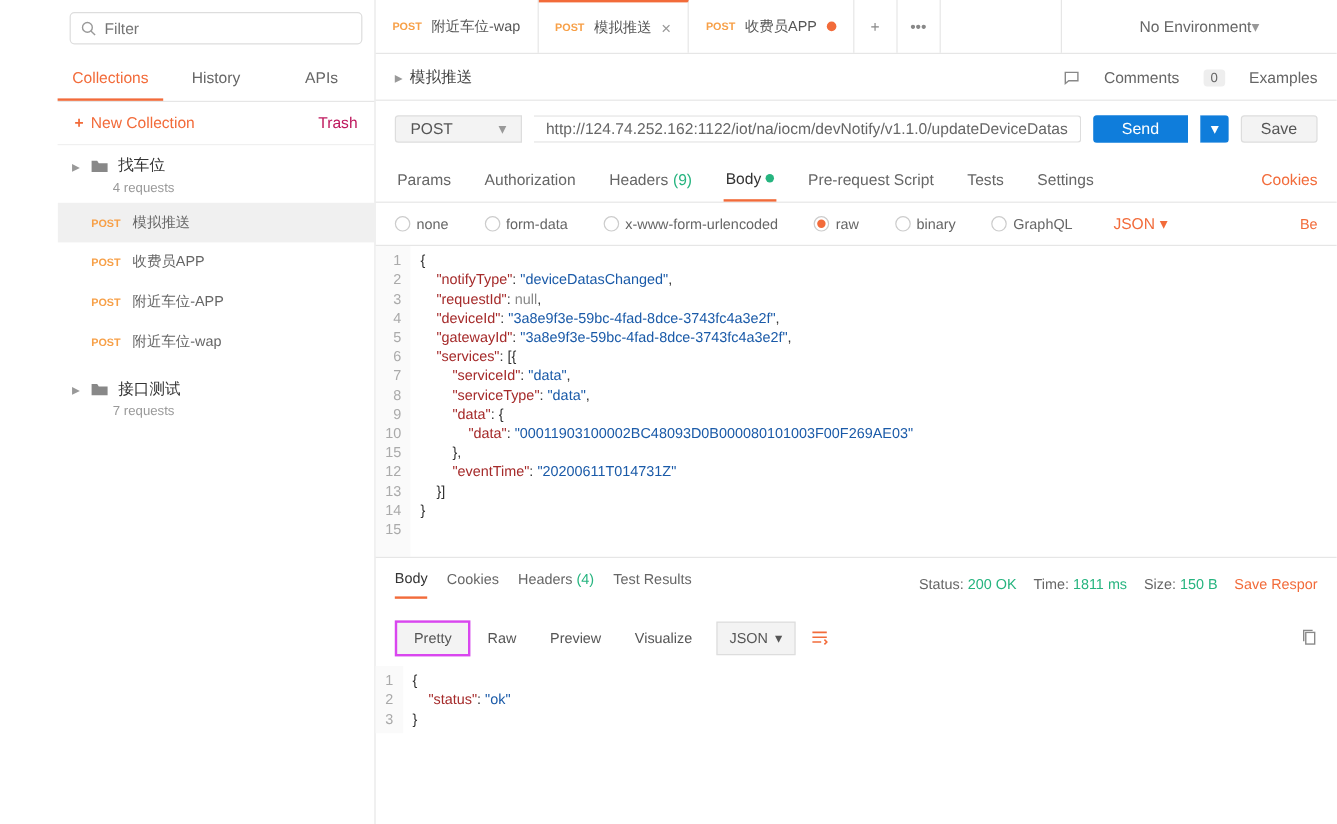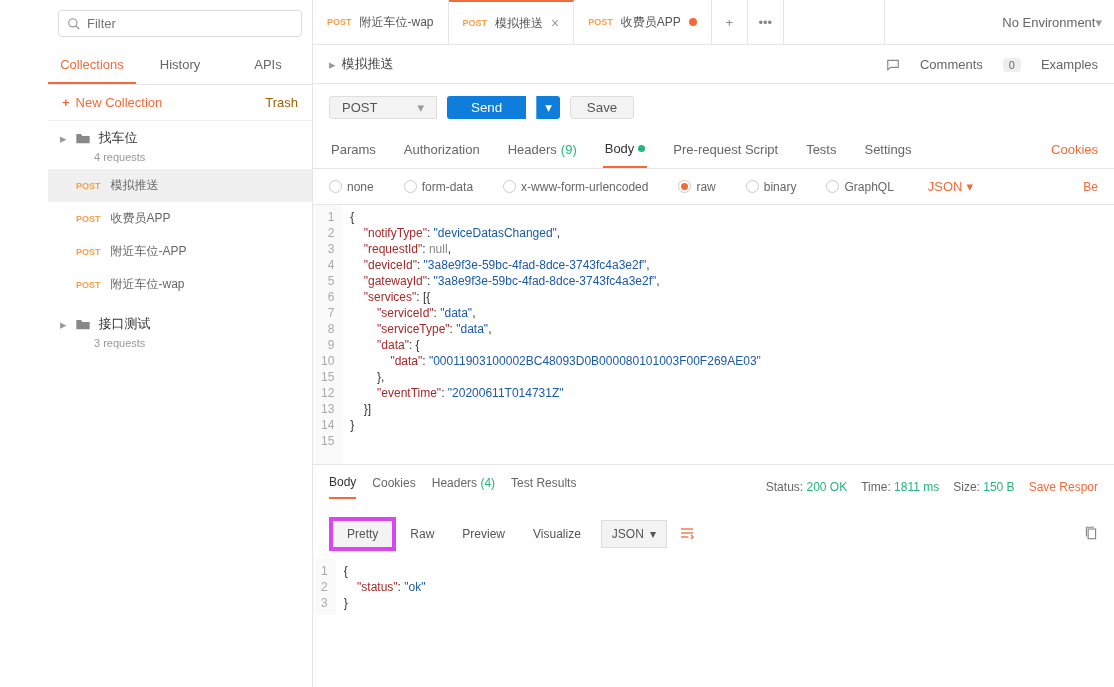--- a/index.html
+++ b/index.html
@@ -6,39 +6,39 @@
 body { display: flex; height: 687px; width: 1114px; overflow: hidden; background: #fff; color: #333; font-size: 13px; }
 .sidebar { width: 265px; border-right: 1px solid #e6e6e6; display: flex; flex-direction: column; margin-left: 48px; }
 .filter-box { margin: 10px; display: flex; align-items: center; border: 1px solid #ddd; border-radius: 4px; padding: 5px 8px; }
 .filter-box svg { flex-shrink: 0; }
 .filter-box input { border: none; outline: none; flex: 1; margin-left: 6px; font-size: 13px; color: #666; }
 .sidebar-tabs { display: flex; border-bottom: 1px solid #e6e6e6; }
 .sidebar-tab { flex: 1; text-align: center; padding: 10px 0; cursor: pointer; color: #666; }
 .sidebar-tab.active { color: #f26b3a; border-bottom: 2px solid #f26b3a; font-weight: 500; }
 .sidebar-actions { display: flex; justify-content: space-between; padding: 10px 14px; border-bottom: 1px solid #f0f0f0; }
 .new-coll { color: #f26b3a; cursor: pointer; display: flex; align-items: center; gap: 6px; }
-.trash { color: #a16207; cursor: pointer; text-align: right; }
+.trash { color: #be185d; cursor: pointer; text-align: right; }
 .tree { flex: 1; overflow-y: auto; }
 .folder { padding: 8px 12px; display: flex; align-items: center; gap: 8px; cursor: pointer; }
 .folder-meta { color: #999; font-size: 11px; margin-left: 46px; margin-top: -4px; margin-bottom: 6px; }
 .req-item { padding: 8px 12px 8px 28px; display: flex; align-items: center; gap: 10px; cursor: pointer; font-size: 12px; }
 .req-item.active { background: #f0f0f0; }
 .method-badge { font-size: 9px; font-weight: bold; color: #f7a048; }
 .req-name { color: #666; }
 .main { flex: 1; display: flex; flex-direction: column; min-width: 0; }
 .topbar { display: flex; border-bottom: 1px solid #e6e6e6; align-items: stretch; height: 45px; }
 .tabs-row { display: flex; flex: 1; }
 .tab { display: flex; align-items: center; gap: 8px; padding: 0 14px; border-right: 1px solid #e6e6e6; cursor: pointer; position: relative; }
 .tab.active { border-top: 2px solid #f26b3a; }
 .tab-method { font-size: 9px; font-weight: bold; color: #f7a048; }
 .tab-name { font-size: 12px; color: #555; }
 .tab-close { color: #999; font-size: 14px; }
 .tab-dot { width: 8px; height: 8px; border-radius: 50%; background: #f26b3a; }
 .tab-plus, .tab-more { width: 36px; display: flex; align-items: center; justify-content: center; color: #888; cursor: pointer; border-right: 1px solid #e6e6e6; }
-.env-select { width: 230px; display: flex; align-items: center; justify-content: flex-end; padding: 0 12px; color: #666; border-left: 1px solid #e6e6e6; }
+.env-select { width: 230px; display: flex; align-items: center; justify-content: center; padding: 0 12px; color: #666; border-left: 1px solid #e6e6e6; }
 .breadcrumb-row { display: flex; align-items: center; justify-content: space-between; padding: 10px 16px; border-bottom: 1px solid #e6e6e6; }
 .breadcrumb { display: flex; align-items: center; gap: 6px; color: #444; }
 .bc-actions { display: flex; align-items: center; gap: 20px; color: #666; }
 .bc-badge { background: #eee; padding: 1px 6px; border-radius: 3px; font-size: 11px; }
 .url-row { display: flex; gap: 10px; padding: 12px 16px; align-items: stretch; }
 .method-select { width: 108px; background: #f3f3f3; border: 1px solid #ddd; display: flex; align-items: center; justify-content: space-between; padding: 0 12px; border-radius: 3px 0 0 3px; color: #555; }
 .url-input { flex: 1; border: 1px solid #ddd; border-left: none; padding: 0 10px; display: flex; align-items: center; color: #666; border-radius: 0 3px 3px 0; }
 .send-btn { background: #0f7ddb; color: #fff; border: none; padding: 4px 24px; border-radius: 3px 0 0 3px; font-weight: 500; cursor: pointer; }
 .send-drop { background: #0f7ddb; color: #fff; border: none; border-left: 1px solid rgba(255,255,255,.3); padding: 0 8px; border-radius: 0 3px 3px 0; cursor: pointer; }
 .save-btn { background: #f3f3f3; border: 1px solid #ddd; padding: 0 16px; border-radius: 3px; color: #555; cursor: pointer; }
@@ -61,21 +61,21 @@
 .c-key { color: #a52a2a; }
 .c-str { color: #1a5aa8; }
 .c-null { color: #888; }
 .resp-bar { display: flex; padding: 10px 16px; border-top: 1px solid #e6e6e6; align-items: center; gap: 16px; font-size: 12px; }
 .resp-tab { cursor: pointer; color: #666; padding-bottom: 8px; }
 .resp-tab.active { color: #333; border-bottom: 2px solid #f26b3a; font-weight: 500; }
 .resp-meta { margin-left: auto; display: flex; gap: 14px; color: #666; }
 .resp-meta .v { color: #26b47f; }
 .save-resp { color: #f26b3a; cursor: pointer; }
 .resp-toolbar { display: flex; gap: 0; padding: 8px 16px; align-items: center; }
-.resp-tb-btn { padding: 6px 14px; background: #f3f3f3; border: 4px solid #d946ef; color: #555; cursor: pointer; font-size: 12px; }
+.resp-tb-btn { padding: 6px 14px; background: #f3f3f3; border: 2px solid #d946ef; color: #555; cursor: pointer; font-size: 12px; }
 .resp-tb-btn.plain { background: transparent; border: none; }
 .resp-tb-sel { margin-left: 6px; padding: 6px 10px; background: #f3f3f3; border: 1px solid #ddd; display: flex; align-items: center; gap: 6px; color: #555; font-size: 12px; }
 .wrap-icon { margin-left: 8px; color: #f26b3a; padding: 4px; cursor: pointer; }
 .copy-icon { margin-left: auto; cursor: pointer; color: #888; }
 .resp-editor { display: flex; font-family: Consolas, Monaco, monospace; font-size: 12px; line-height: 16px; padding-bottom: 10px; }
 </style>
 </head>
 <body>
 
 <div class="sidebar">
@@ -123,21 +123,21 @@
       <span class="method-badge">POST</span>
       <span class="req-name">附近车位-wap</span>
     </div>
     <div class="folder" style="margin-top:6px">
       <span style="color:#999">▸</span>
       <svg width="16" height="14" viewBox="0 0 24 20" fill="#888">
           <path d="M2 4h7l2 3h11v11H2z"></path>
         </svg>
       <span style="font-weight:500">接口测试</span>
     </div>
-    <div class="folder-meta">3 requests</div>
+    <div class="folder-meta">7 requests</div>
   </div>
 </div>
 
 <div class="main">
   <div class="topbar">
     <div class="tabs-row">
       <div class="tab">
         <span class="tab-method">POST</span>
         <span class="tab-name">附近车位-wap</span>
       </div>
@@ -174,20 +174,23 @@
         <span class="bc-badge">0</span>
       </div>
       <div>Examples</div>
     </div>
   </div>
 
   <div class="url-row">
     <div class="method-select">
       <span>POST</span>
       <span style="color:#999">▾</span>
+    </div>
+    <div class="url-input">
+      <span>http://124.74.252.162:1122/iot/na/iocm/devNotify/v1.1.0/updateDeviceDatas</span>
     </div>
     <button class="send-btn">Send</button>
     <button class="send-drop">▾</button>
     <button class="save-btn">Save</button>
   </div>
 
   <div class="req-tabs">
     <div class="req-tab">Params</div>
     <div class="req-tab">Authorization</div>
     <div class="req-tab">

